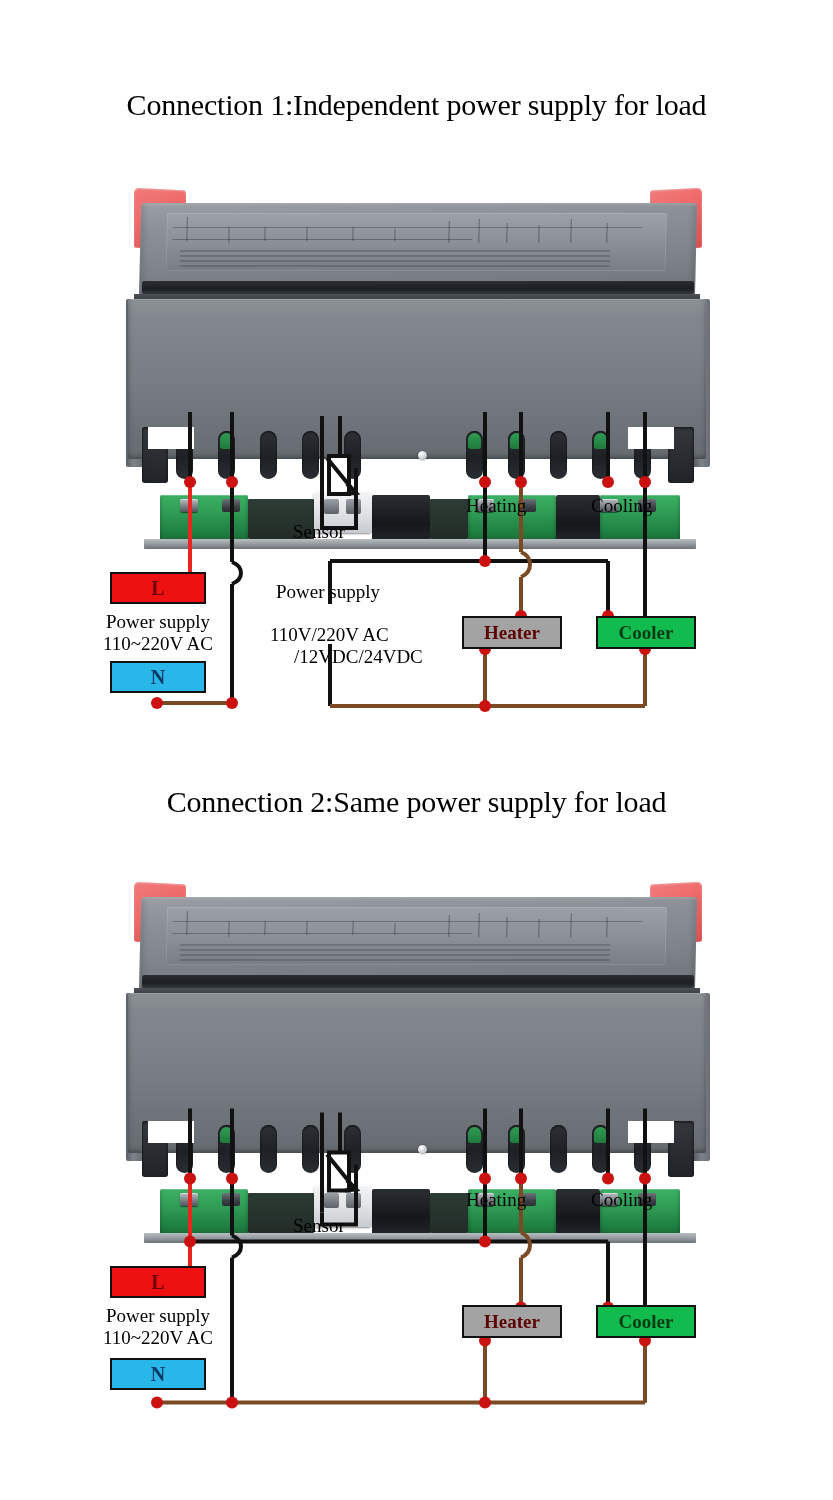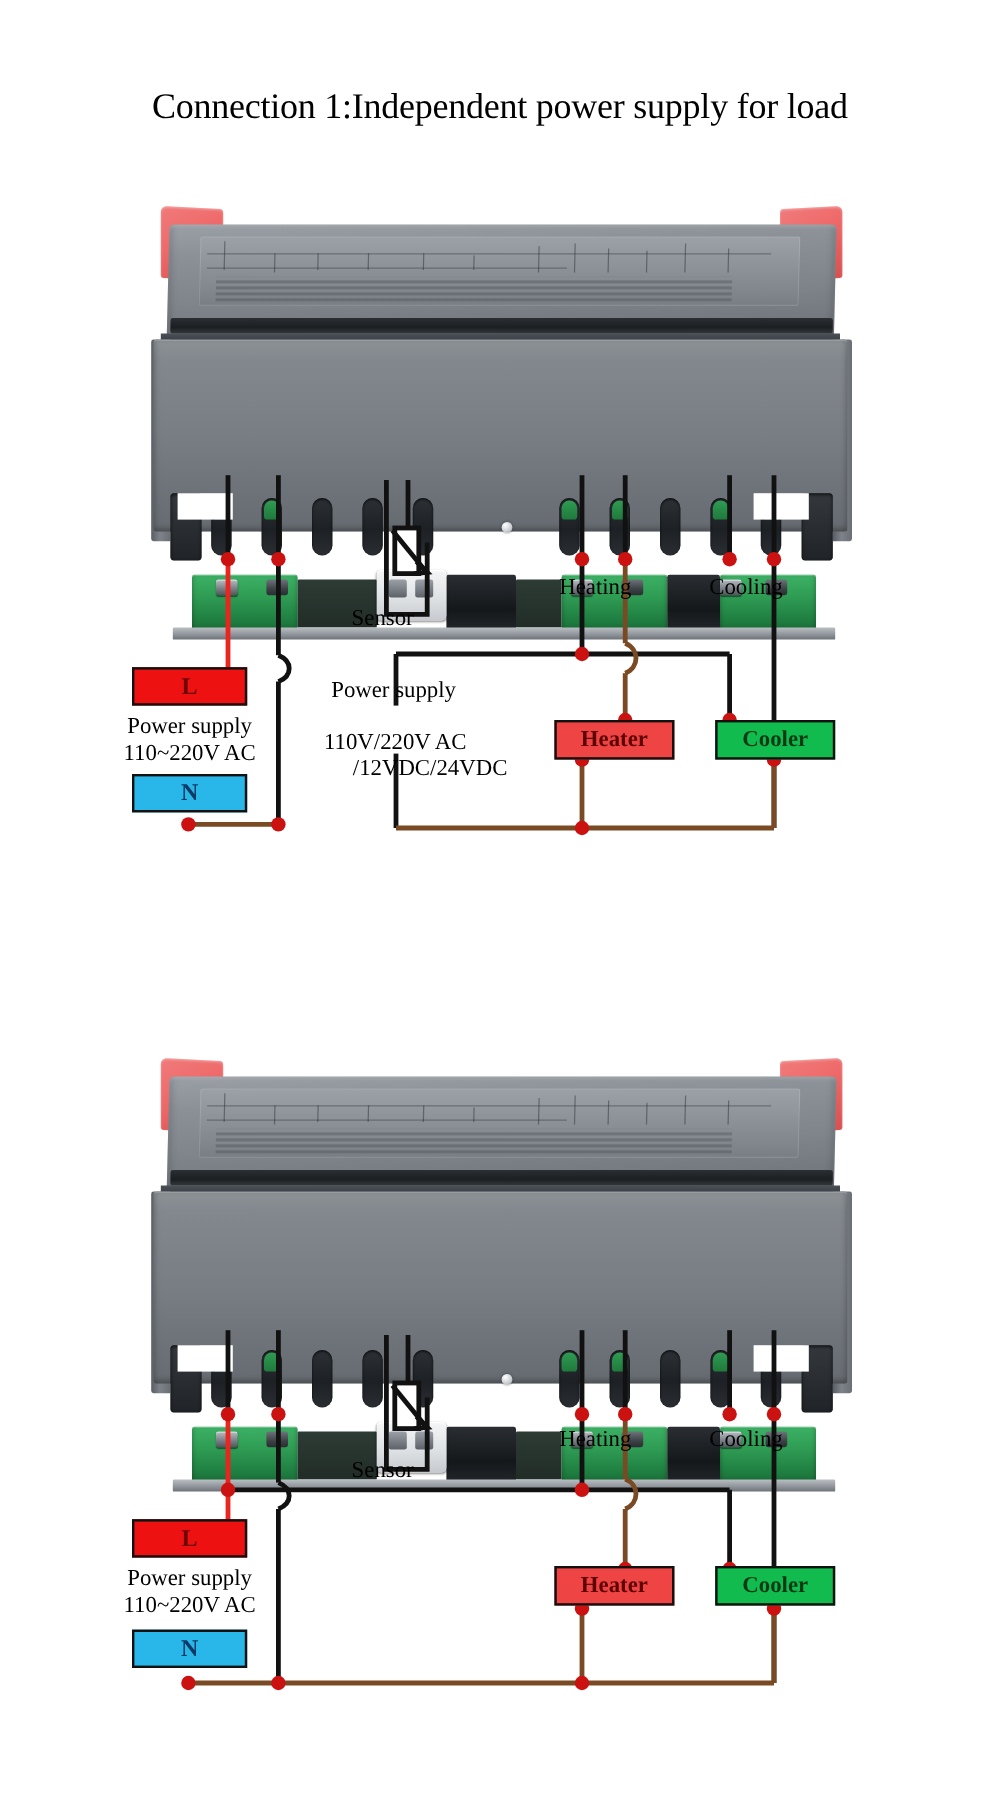--- a/index.html
+++ b/index.html
@@ -8,21 +8,21 @@
     background: #ffffff;
   }
   body {
     width: 833px; height: 1500px;
     position: relative;
     font-family: "Liberation Serif", "DejaVu Serif", serif;
     overflow: hidden;
   }
 
   .panel { position: absolute; left: 0; width: 833px; }
-  #panel-1 { top: 0; height: 760px; }
+  #panel-1 { top: 16px; height: 760px; }
   #panel-2 { top: 745px; height: 755px; }
 
   .diagram-title {
     position: absolute;
     left: 0; width: 833px;
     text-align: center;
     font-size: 30px;
     font-weight: 400;
     color: #000000;
     letter-spacing: -0.2px;
@@ -202,21 +202,21 @@
   .lbox {
     position:absolute;
     border:2px solid #111111;
     display:flex; align-items:center; justify-content:center;
     font-family: "Liberation Serif","DejaVu Serif",serif;
     font-weight:700;
     line-height:1;
   }
   .lbox.l-term   { background:#ee1111; color:#6d0404; }
   .lbox.n-term   { background:#29b6e8; color:#0b3a64; }
-  .lbox.heater   { background:#ef4444; color:#5d0303; }
+  .lbox.heater   { background:#a3a3a3; color:#5d0303; }
   .lbox.cooler   { background:#11bb4e; color:#063a14; }
 
   .caption {
     position:absolute;
     color:#000000;
     font-size:19px;
     line-height:1.12;
     white-space:pre;
     font-family:"Liberation Serif","DejaVu Serif",serif;
   }
@@ -388,20 +388,21 @@
   <div class="caption" style="left:276px; top:565px;">Power supply</div>
   <div class="caption" style="left:270px; top:608px;">110V/220V AC</div>
   <div class="caption" style="left:270px; top:630px;margin-left:24px;">/12VDC/24VDC</div>
 
   <div class="lbox heater" style="left:462px; top:600px; width:100px; height:33px; font-size:19px;">Heater</div>
   <div class="lbox cooler" style="left:596px; top:600px; width:100px; height:33px; font-size:19px;">Cooler</div>
 </section>
 
 <section class="panel" id="panel-2">
 
+  <div class="diagram-title" style="top:40px;">Connection 2:Same power supply for load</div>
 
   <div class="device" style="left:126px; top:130px;">
     <div class="dev-shadow-wrap">
       <div class="clip tl"></div>
       <div class="clip tr"></div>
       <div class="clip-arm l"></div>
       <div class="clip-arm r"></div>
 
       <div class="dev-top">
         <div class="dev-top-inner">

